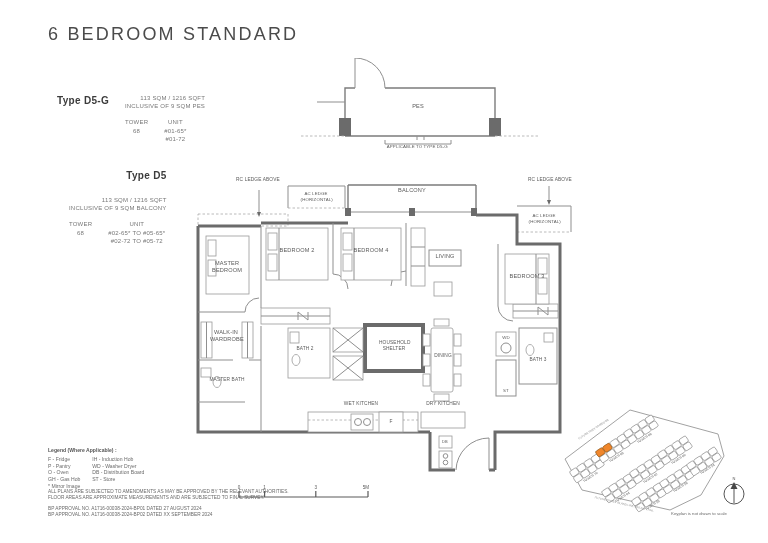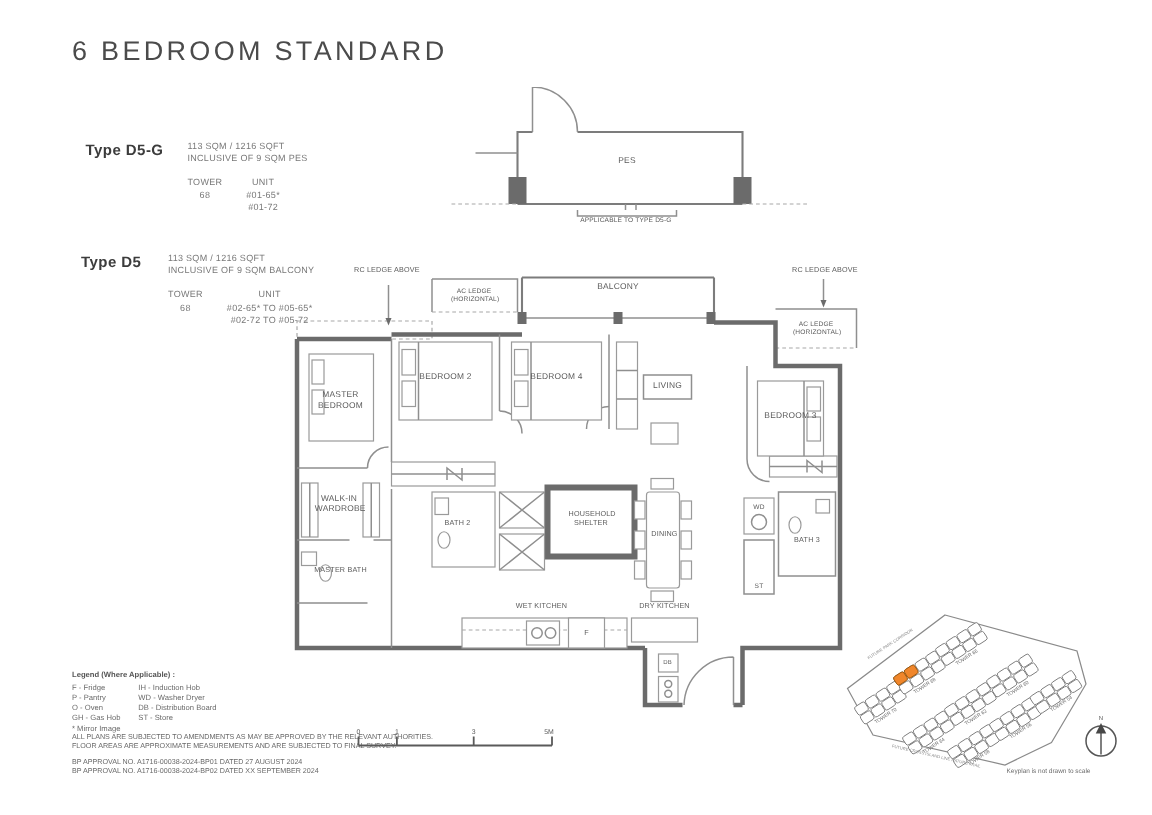--- a/index.html
+++ b/index.html
@@ -5,23 +5,23 @@
   html,body{margin:0;padding:0;}
   body{
     width:768px;height:543px;position:relative;background:#ffffff;
     font-family:"Liberation Sans", sans-serif;color:#4a4a4a;overflow:hidden;
   }
   .title{
     position:absolute;left:48px;top:24px;margin:0;
     font-size:18px;font-weight:400;letter-spacing:2.2px;color:#4b4b4b;white-space:nowrap;
   }
   
-  .typeblock{position:absolute;display:flex;gap:16px;}
+  .typeblock{position:absolute;display:flex;gap:16px;text-align:right;}
   .tb1{left:57px;top:95px;}
-  .tb2{left:54px;top:170px;}
+  .tb2{left:69px;top:170px;flex-direction:column;}
   .tname{font-size:10px;font-weight:700;color:#3c3c3c;letter-spacing:.3px;min-width:42px;}
   .tspecs{font-size:6px;color:#787878;letter-spacing:.2px;line-height:1.25;}
   .tu{display:flex;gap:16px;margin-top:9px;}
   .tu-col{display:flex;flex-direction:column;align-items:center;gap:1px;}
   .tu-h{color:#787878;}
   
   .plan{position:absolute;left:193px;top:58px;width:402px;height:422px;}
   .plan svg{position:absolute;left:0;top:0;}
   .plan-labels{position:absolute;left:0;top:0;width:402px;height:422px;pointer-events:none;}
   .lbl{

